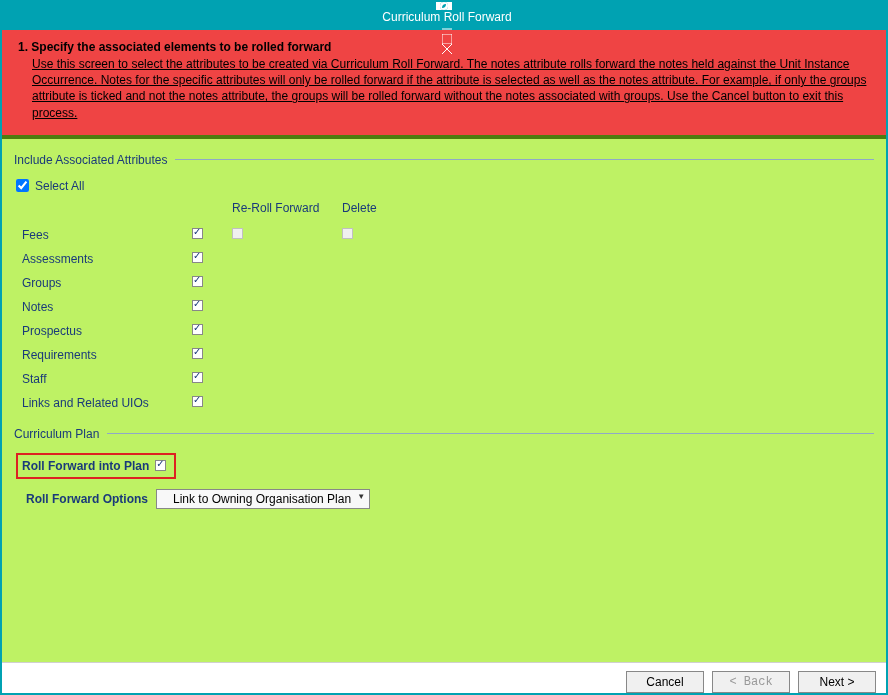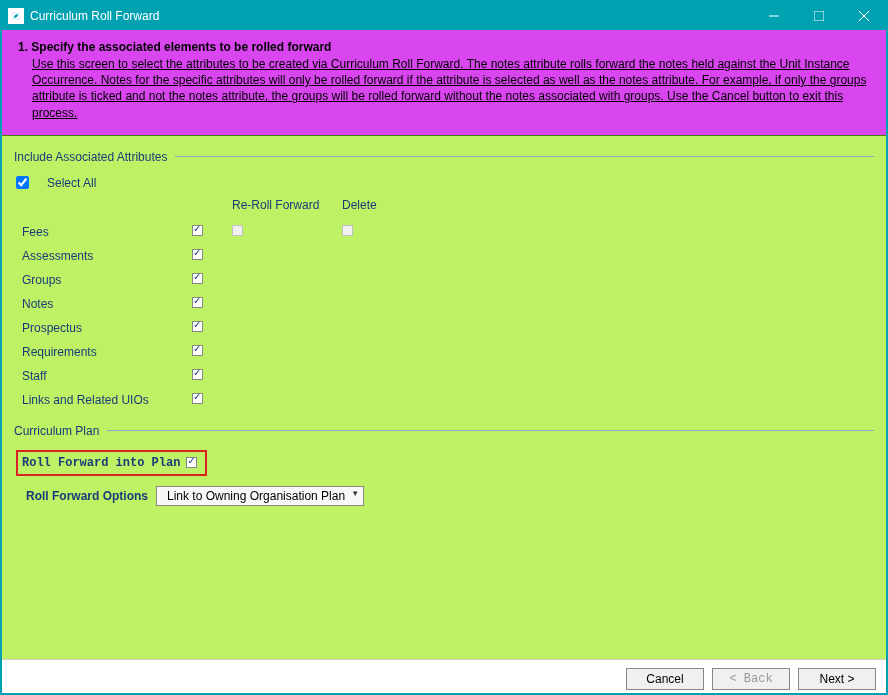--- a/index.html
+++ b/index.html
@@ -12,20 +12,21 @@
       overflow: hidden;
       border: 2px solid #00a2b2;
     }
     .titlebar {
       background: #00a2b2;
       color: #fff;
       height: 28px;
       display: flex;
       align-items: center;
       padding-left: 6px;
+      flex-direction: column;
     }
     .titlebar-icon {
       width: 16px; height: 16px;
       background: #fff;
       margin-right: 6px;
       display: flex; align-items: center; justify-content: center;
       position: relative;
     }
     .titlebar-icon::before {
       content: '';
@@ -35,23 +36,23 @@
       box-shadow: inset 2px 2px 0 #fff, inset -2px -2px 0 #fff;
     }
     .titlebar-title { flex: 1; font-size: 12px; }
     .win-btn {
       width: 45px; height: 28px;
       display: flex; align-items: center; justify-content: center;
       color: #fff;
     }
     .win-btn svg { width: 10px; height: 10px; }
     .header-section {
-      background: #d946ef;
+      background: #ef4444;
       padding: 10px 16px 14px 16px;
-      border-bottom: 1px solid #4d7c0f;
+      border-bottom: 4px solid #4d7c0f;
     }
     .header-title {
       font-weight: bold;
       color: #000;
       font-size: 12px;
       margin-bottom: 2px;
     }
     .header-desc {
       color: #000;
       font-size: 12px;
@@ -84,21 +85,21 @@
       height: 1px;
       background: #90a8c8;
     }
     .select-all-row {
       display: flex;
       align-items: center;
       margin-bottom: 8px;
       margin-left: 2px;
     }
     .select-all-row input { margin-right: 6px; }
-    .select-all-row label { color: #1a3a7a; font-size: 12px; margin-left: 12px; }
+    .select-all-row label { color: #1a3a7a; font-size: 12px; }
     .attr-table {
       margin-left: 8px;
     }
     .attr-header-row {
       display: flex;
       margin-bottom: 8px;
     }
     .col-name { width: 170px; }
     .col-check { width: 40px; text-align: left; }
     .col-reroll { width: 110px; color: #1a3a7a; }
@@ -139,37 +140,36 @@
       align-items: center;
       padding: 4px 8px 4px 4px;
       margin-left: 2px;
       margin-bottom: 10px;
     }
     .highlight-label {
       color: #1a3a7a;
       font-weight: bold;
       font-size: 12px;
       margin-right: 6px;
-      font-family: Liberation Mono, monospace;
     }
     .options-row {
       display: flex;
       align-items: center;
       margin-left: 12px;
     }
     .options-label {
       color: #1a3a7a;
       font-weight: bold;
       font-size: 12px;
       margin-right: 8px;
     }
     .combo {
       border: 1px solid #888;
       background: #f8f8f8;
-      padding: 2px 18px 2px 10px;
+      padding: 2px 18px 2px 16px;
       font-size: 12px;
       position: relative;
       min-width: 200px;
       display: inline-block;
     }
     .combo::after {
       content: '▼';
       position: absolute;
       right: 4px; top: 2px;
       font-size: 8px;

